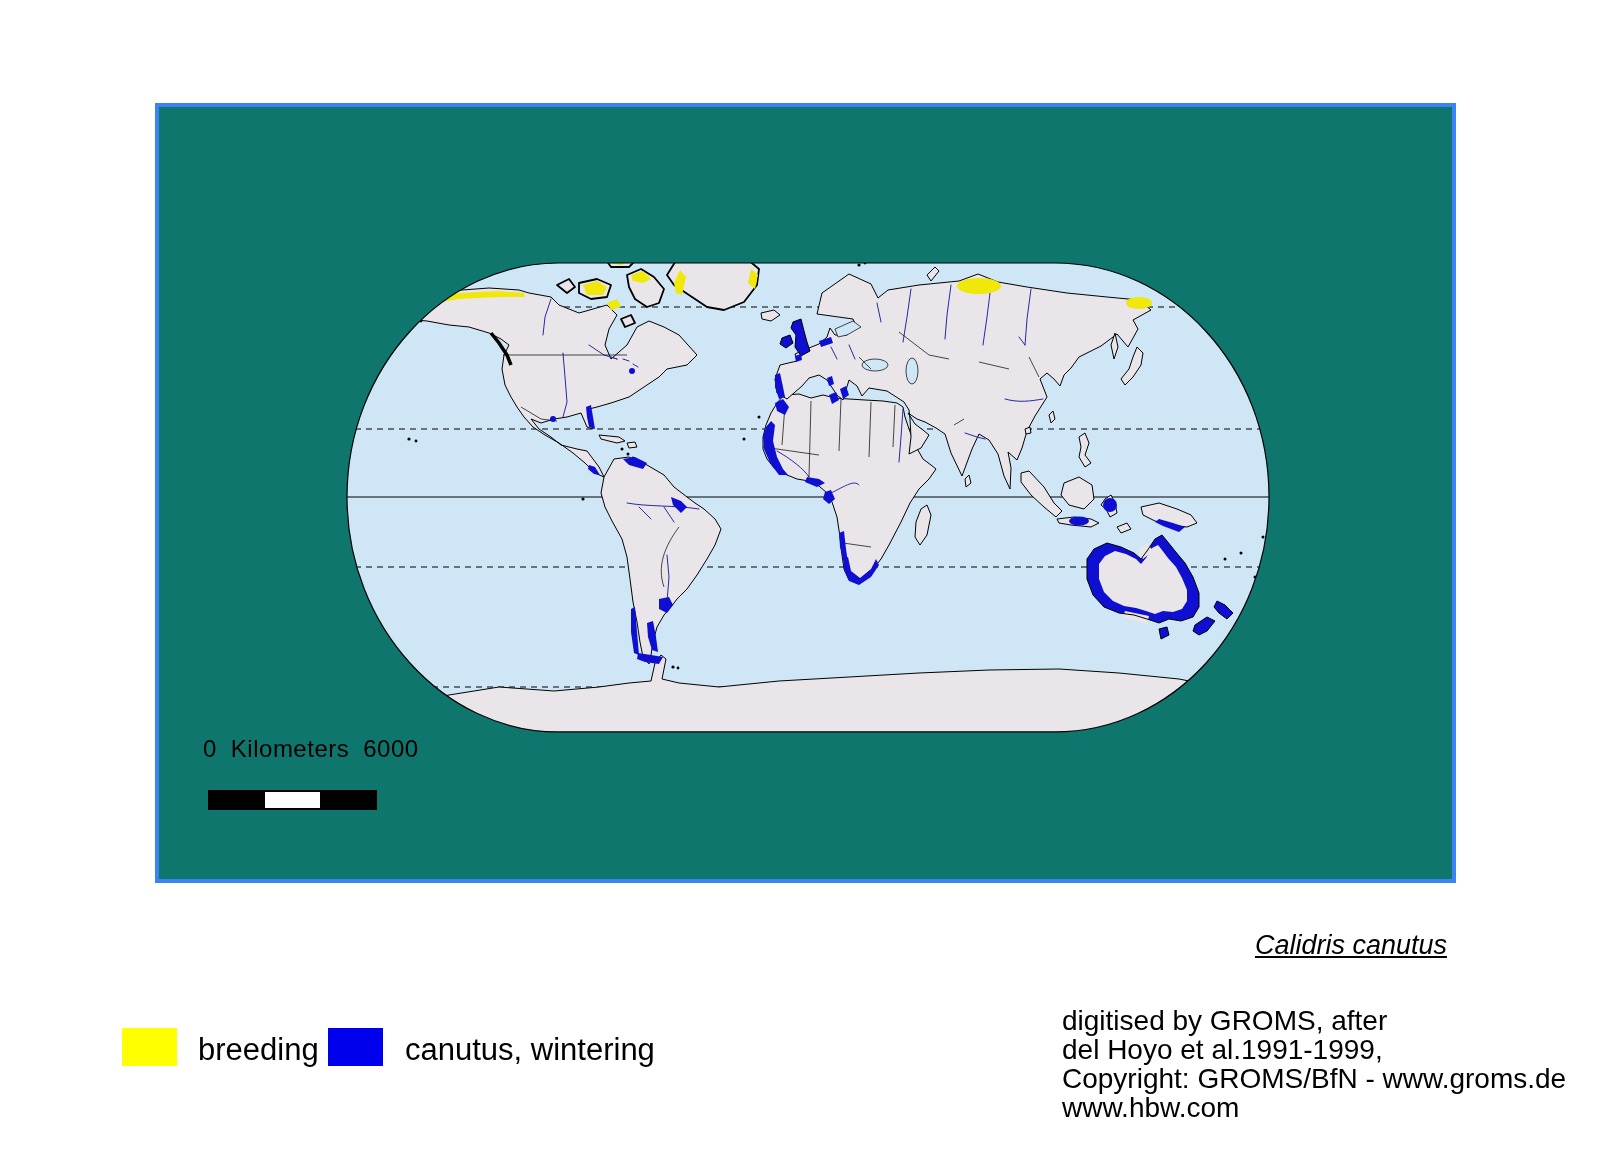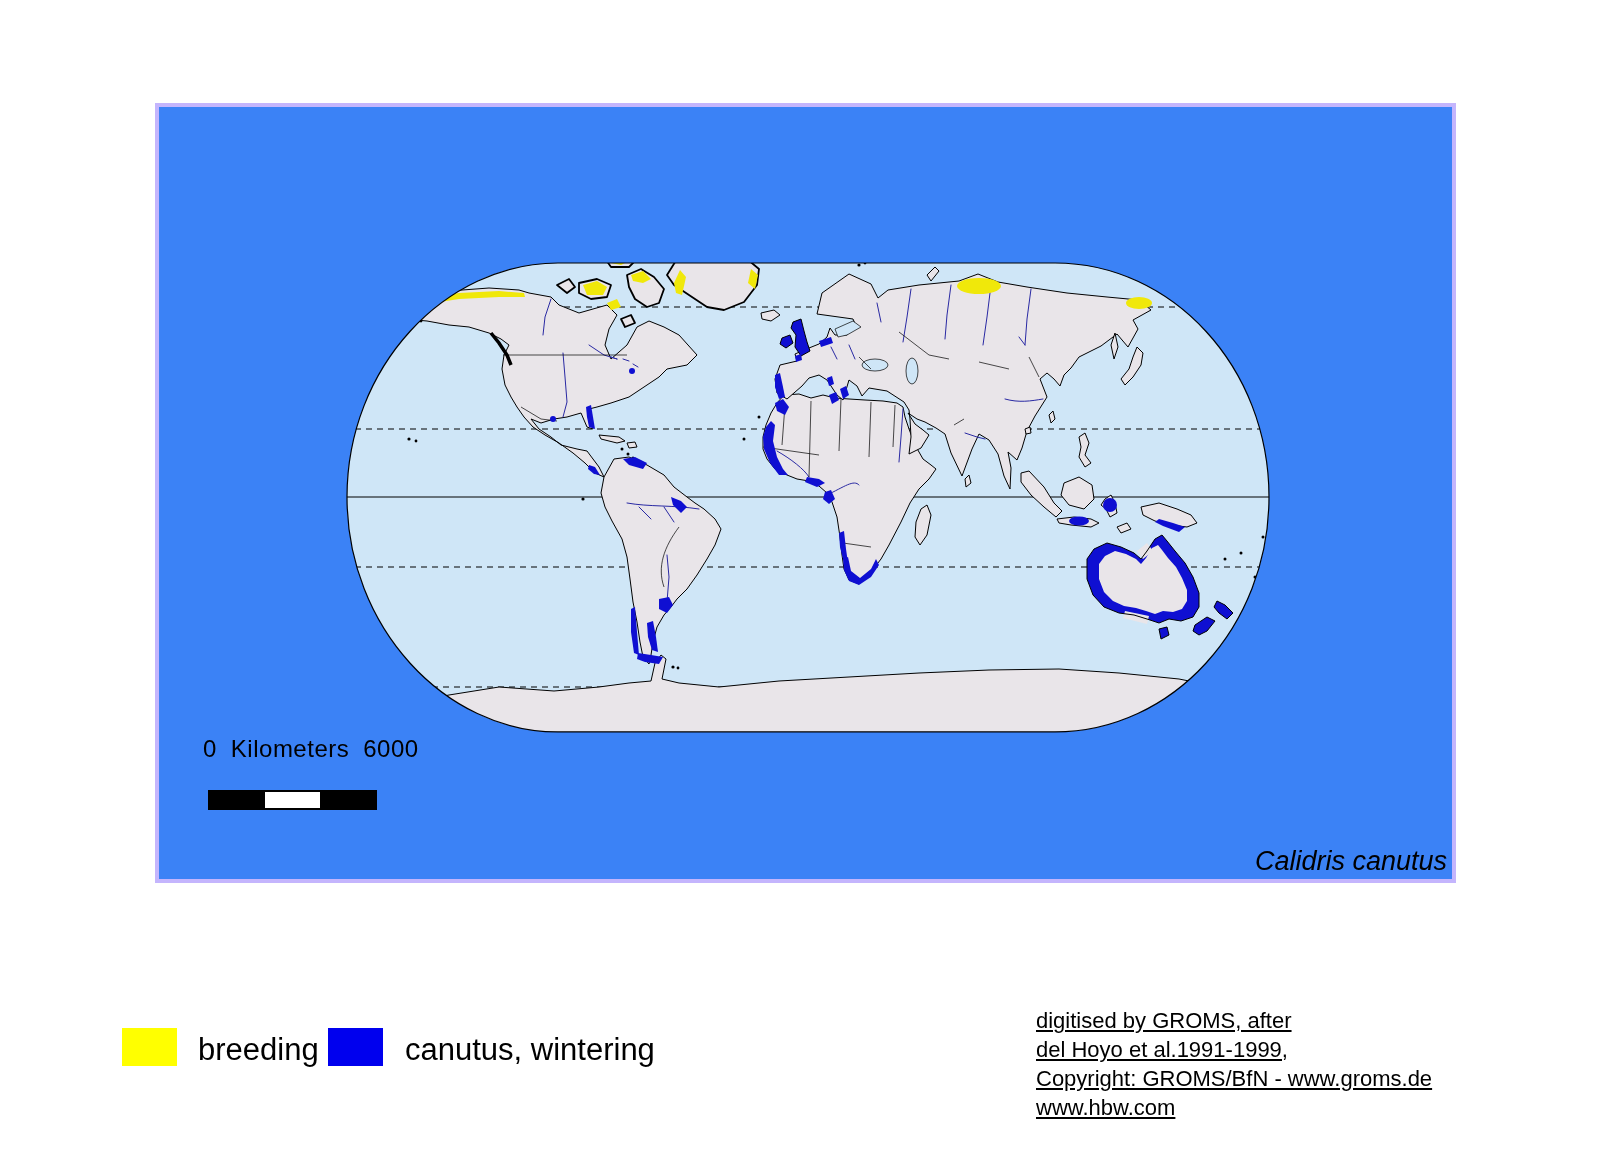--- a/index.html
+++ b/index.html
@@ -1,19 +1,19 @@
 <!DOCTYPE html>
 <html><head>
 <meta charset="utf-8">
 <style>
   html,body{margin:0;padding:0;background:#ffffff;}
   .page{position:relative;width:1607px;height:1151px;background:#ffffff;overflow:hidden;
         font-family:"Liberation Sans", sans-serif;color:#000;}
   .map-box{position:absolute;left:155px;top:103px;width:1293px;height:772px;
-           border:4px solid #c4b5fd;background:#3b82f6;}
+           border:4px solid #3b82f6;background:#0f766e;}
   .map-svg{position:absolute;left:0;top:0;}
   
   .land{fill:#e9e5e9;stroke:#000;stroke-width:1;stroke-linejoin:round;}
   .land-heavy{fill:#e9e5e9;stroke:#000;stroke-width:1.8;stroke-linejoin:round;}
   .sea{fill:#cfe6f7;stroke:#000;stroke-width:0.7;}
   .breed{fill:#f0e80a;stroke:none;}
   .winter{fill:#0f0fd2;stroke:none;}
   .winter-isle{fill:#0f0fd2;stroke:#000;stroke-width:1;stroke-linejoin:round;}
   .river{fill:none;stroke:#2929a3;stroke-width:1;stroke-linecap:round;}
   .border{fill:none;stroke:#000;stroke-width:0.7;}
@@ -22,25 +22,25 @@
   .coast-only{fill:none;stroke:#000;stroke-width:1;stroke-linejoin:round;}
   .islet{fill:#000;}
 
   .scale-text{position:absolute;left:44px;top:628px;font-size:24px;letter-spacing:0.5px;}
   .scale-text span{margin-right:14px;}
   .scale-bar{position:absolute;left:49px;top:683px;width:165px;height:16px;
              border:2px solid #000;display:flex;}
   .scale-seg{flex:1 1 0;}
   .seg-b{background:#000;} .seg-w{background:#fff;}
 
-  .map-title{position:absolute;top:846px;right:160px;font-size:27px;font-style:italic;}
+  .map-title{position:absolute;top:930px;right:160px;font-size:27px;font-style:italic;text-decoration:underline;}
 
   .legend-swatch{position:absolute;width:55px;height:38px;}
   .legend-label{position:absolute;font-size:31px;}
-  .credits{position:absolute;left:1036px;top:1006px;font-size:22px;line-height:29px;text-decoration:underline;}
+  .credits{position:absolute;left:1062px;top:1006px;font-size:28px;line-height:29px;}
 </style>
 </head>
 <body>
 
 <div class="page">
 
   <div class="map-box">
 
     <svg class="map-svg" width="1293" height="772" viewBox="0 0 1293 772">
       <defs>

